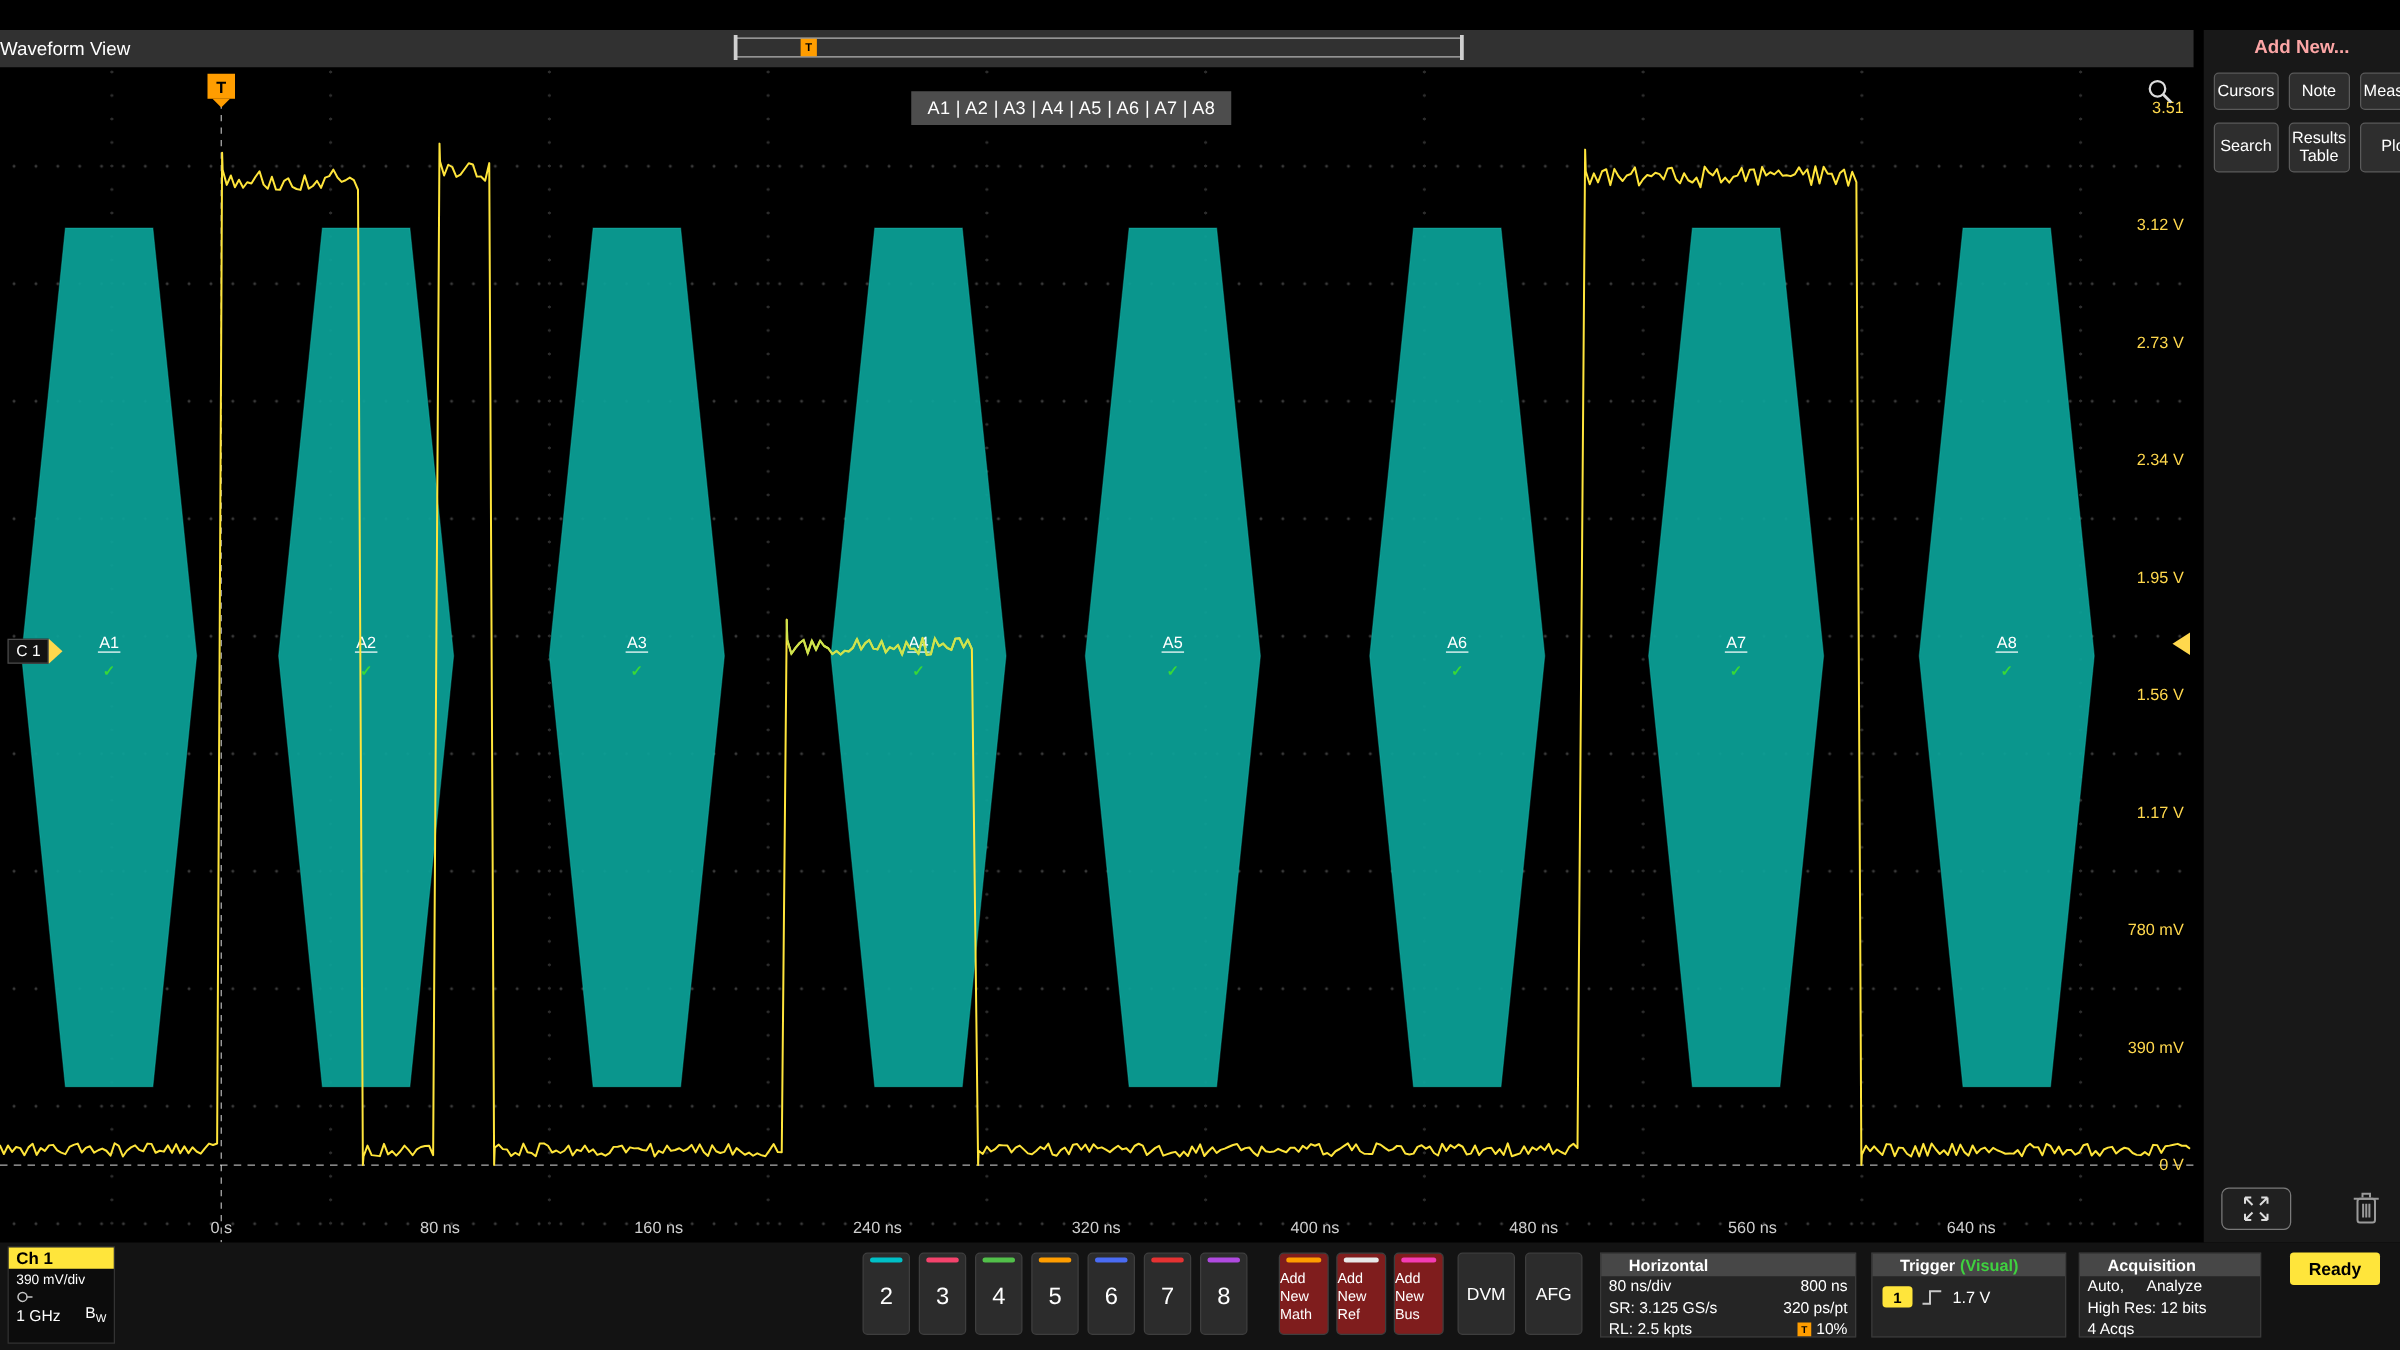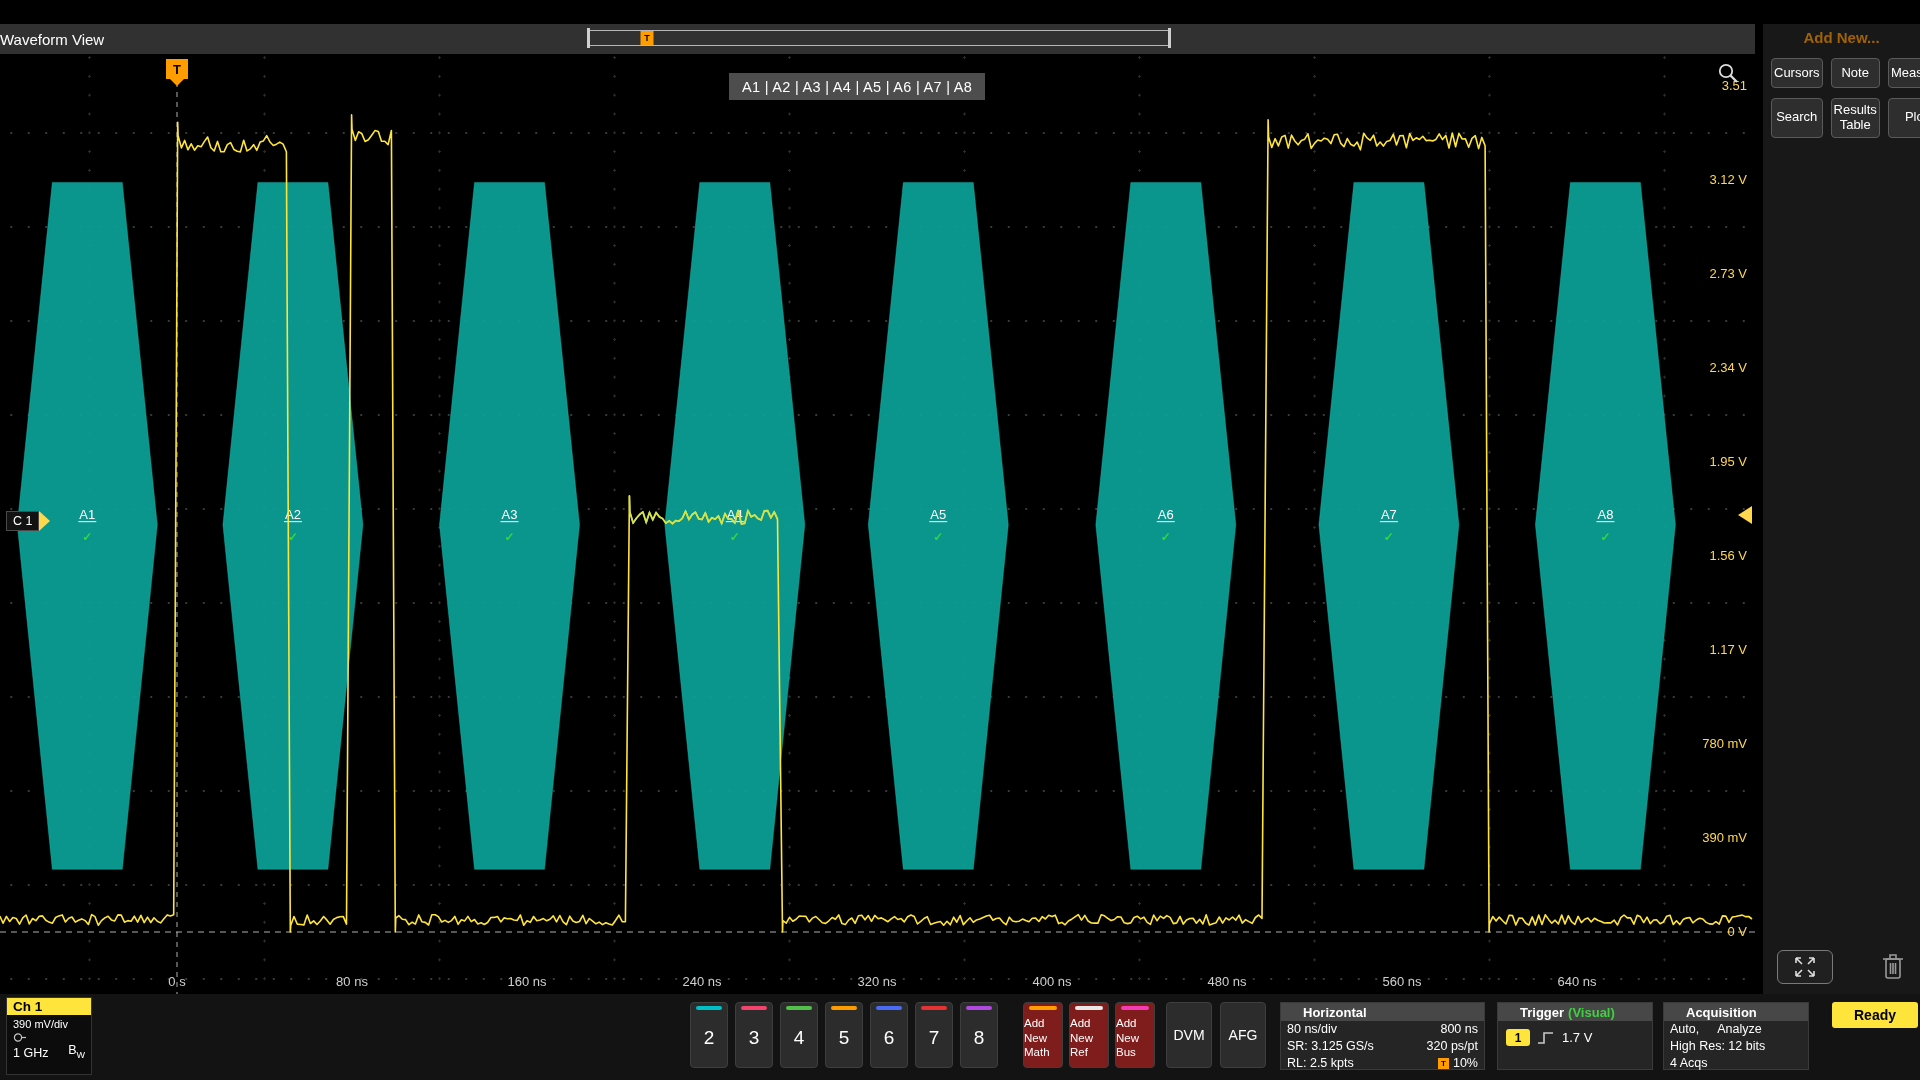--- a/index.html
+++ b/index.html
@@ -51,21 +51,21 @@
   .right-arrow { position:absolute; right:3px; top:452px; width:0; height:0;
               border-top:9px solid transparent; border-bottom:9px solid transparent;
               border-right:14px solid #ffd84d; }
   .magnifier { position:absolute; right:14px; top:8px; }
 
   
   .divider { position:absolute; left:1755px; top:24px; width:8px; height:970px; background:#000; }
   .divider span { position:absolute; top:462px; left:-1px; color:#c9c9c9; font-size:22px; }
   .right-panel { position:absolute; left:1763px; top:24px; width:157px; height:970px;
                  background:#181818; }
-  .panel-title { color:#a16207; font-size:15px; font-weight:bold; text-align:center; margin-top:5px; }
+  .panel-title { color:#fca5a5; font-size:15px; font-weight:bold; text-align:center; margin-top:5px; }
   .btn-grid { display:grid; grid-template-columns:1fr 1fr 1fr; gap:10px 8px; margin:12px 8px; }
   .addnew-btn { background:#2e2e2e; border:1px solid #5a5a5a; border-radius:4px; color:#fff;
                 font-size:13px; min-height:30px; padding:4px 2px; line-height:1.15;
                 font-family:inherit; }
   .panel-bottom { position:absolute; bottom:10px; left:0; right:0; display:flex;
                   justify-content:space-between; align-items:center; padding:0 14px; }
   .zoom-btn { width:56px; height:34px; background:#202020; border:1px solid #7a7a7a;
               border-radius:6px; display:flex; align-items:center; justify-content:center; }
 
   
@@ -109,21 +109,21 @@
   .ip-row { display:flex; justify-content:space-between; color:#fff; font-size:12.5px;
             padding:1px 6px; line-height:15px; }
   .ip-row.left { justify-content:flex-start; gap:18px; }
   .pos-cluster { display:flex; align-items:center; gap:4px; }
   .mini-flag { width:11px; height:11px; background:#ff9d00; color:#000; font-size:8px;
                font-weight:bold; display:flex; align-items:center; justify-content:center; }
   .trig-row { display:flex; align-items:center; gap:7px; padding:8px 8px 0; color:#fff; font-size:13px; }
   .src-badge { width:24px; height:17px; background:#ffe53b; color:#000; border-radius:3px;
                font-size:12px; font-weight:bold; display:flex; align-items:center; justify-content:center; }
 
-  .ready-badge { position:absolute; left:1832px; top:8px; width:86px; height:26px;
+  .ready-badge { position:absolute; left:1832px; top:8px; width:72px; height:26px;
                  background:#ffe53b; color:#000; font-weight:bold; font-size:14px;
                  border-radius:3px; display:flex; align-items:center; justify-content:center; }
 </style>
 </head>
 <body>
 
 <div class="app">
 
 
   <div class="view-header">

